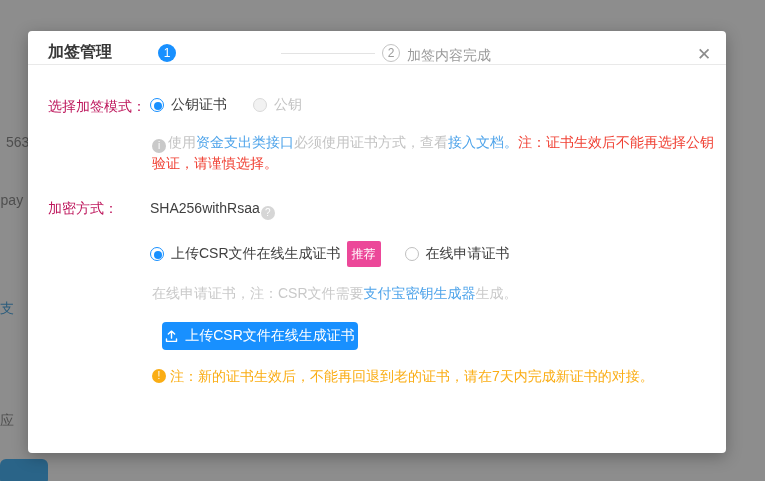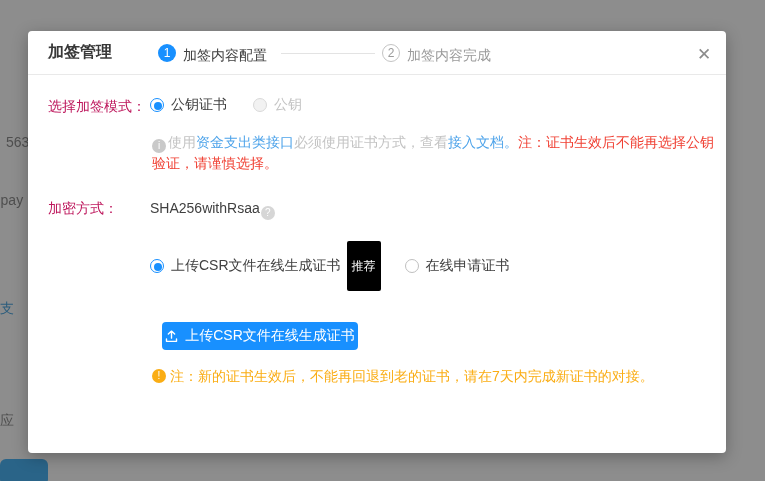--- a/index.html
+++ b/index.html
@@ -19,21 +19,21 @@
     background:#2a6488; border-radius:6px;
   }
 
   
   .modal {
     position:absolute; left:28px; top:31px; width:698px; height:422px;
     background:#ffffff; border-radius:4px;
     box-shadow:0 4px 16px rgba(0,0,0,0.28);
   }
   .modal-header {
-    position:relative; height:44px; border-bottom:1px solid #e9e9e9;
+    position:relative; height:34px; border-bottom:1px solid #e9e9e9;
   }
   .modal-title {
     position:absolute; left:20px; top:11px;
     font-size:16px; font-weight:bold; color:#383838;
   }
   .step-circle {
     position:absolute; width:18px; height:18px; border-radius:50%;
     font-size:12px; line-height:18px; text-align:center; top:13px;
   }
   .step-circle.active { background:#1890ff; color:#fff; }
@@ -75,22 +75,22 @@
     font-size:10px; line-height:14px; text-align:center; color:#fff;
     vertical-align:-2px; margin-right:2px; flex:none;
   }
   .icon-gray { background:#c9c9c9; }
   .icon-help { background:#d6d6d6; vertical-align:-3px; margin-left:1px; }
   .icon-orange { background:#faad14; }
   .link { color:#4da3ea; cursor:pointer; }
   .red-text { color:#f04134; }
 
   .badge {
-    display:inline-block; background:#000000; color:#fff; font-size:12px;
-    line-height:18px; padding:16px 5px; border-radius:2px; margin-left:6px;
+    display:inline-block; background:#ec4899; color:#fff; font-size:12px;
+    line-height:18px; padding:4px 5px; border-radius:2px; margin-left:6px;
   }
 
   .hint-line { position:absolute; left:124px; top:254px; font-size:14px; color:#c9c9c9; white-space:nowrap; }
 
   .upload-btn {
     position:absolute; left:134px; top:291px; width:196px; height:28px;
     background:#1890ff; border:none; border-radius:4px; color:#fff;
     font-size:14px; display:flex; align-items:center; justify-content:center;
     gap:7px; cursor:pointer; font-family:inherit;
   }
@@ -114,21 +114,20 @@
 </div>
 
 <div class="modal">
 
   <div class="modal-header">
     <div class="modal-title">加签管理</div>
 
     <div class="step-circle active" style="left:130px;">
       <span>1</span>
     </div>
-    <div class="step-label active" style="left:155px;">加签内容配置</div>
 
     <div class="step-line" style="left:253px; width:94px;"></div>
 
     <div class="step-circle inactive" style="left:354px;">
       <span>2</span>
     </div>
     <div class="step-label inactive" style="left:379px;">加签内容完成</div>
 
     <div class="close-x">✕</div>
   </div>
@@ -159,20 +158,23 @@
       <span class="radio-circle checked"></span>
       <span class="radio-label">上传CSR文件在线生成证书</span>
       <span class="badge">推荐</span>
     </span>
     <span class="radio" style="margin-left:24px;">
       <span class="radio-circle"></span>
       <span class="radio-label">在线申请证书</span>
     </span>
   </div>
 
+  <div class="hint-line">
+    <span>在线申请证书，注：CSR文件需要</span><span class="link">支付宝密钥生成器</span><span>生成。</span>
+  </div>
 
   <button class="upload-btn">
     <svg width="13" height="13" viewBox="0 0 14 14">
       <path d="M7 1.2 L7 8.8 M3.6 4.4 L7 1.2 L10.4 4.4" stroke="#ffffff" stroke-width="1.5" fill="none" stroke-linecap="round" stroke-linejoin="round"></path>
       <path d="M1.6 9.6 L1.6 12.2 L12.4 12.2 L12.4 9.6" stroke="#ffffff" stroke-width="1.5" fill="none" stroke-linecap="round" stroke-linejoin="round"></path>
     </svg>
     <span>上传CSR文件在线生成证书</span>
   </button>
 
   <div class="warning-line">

